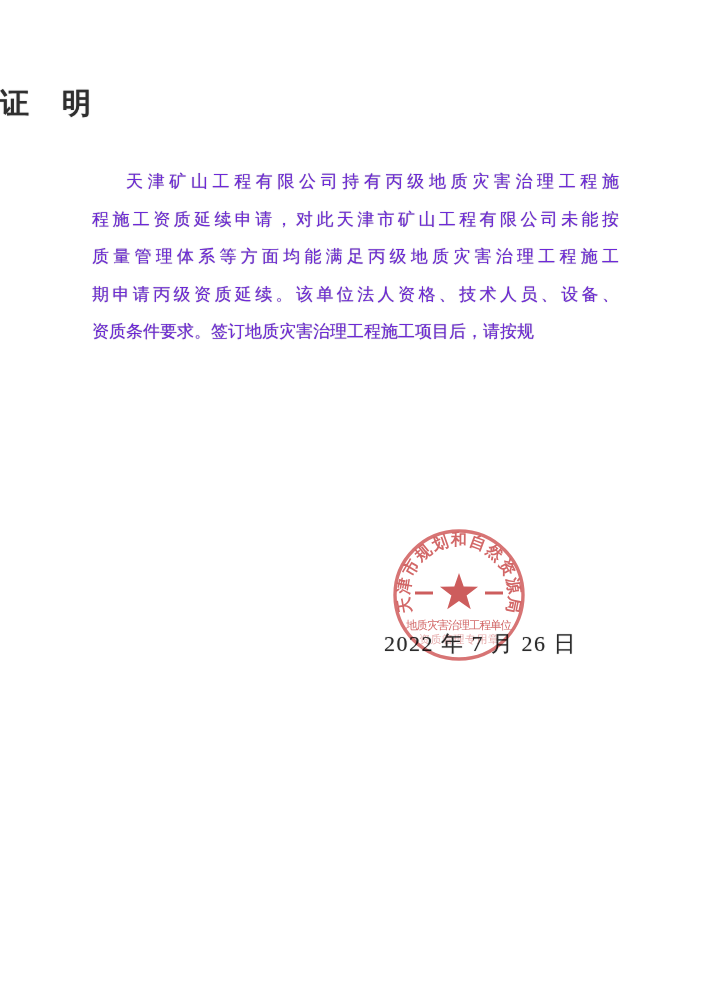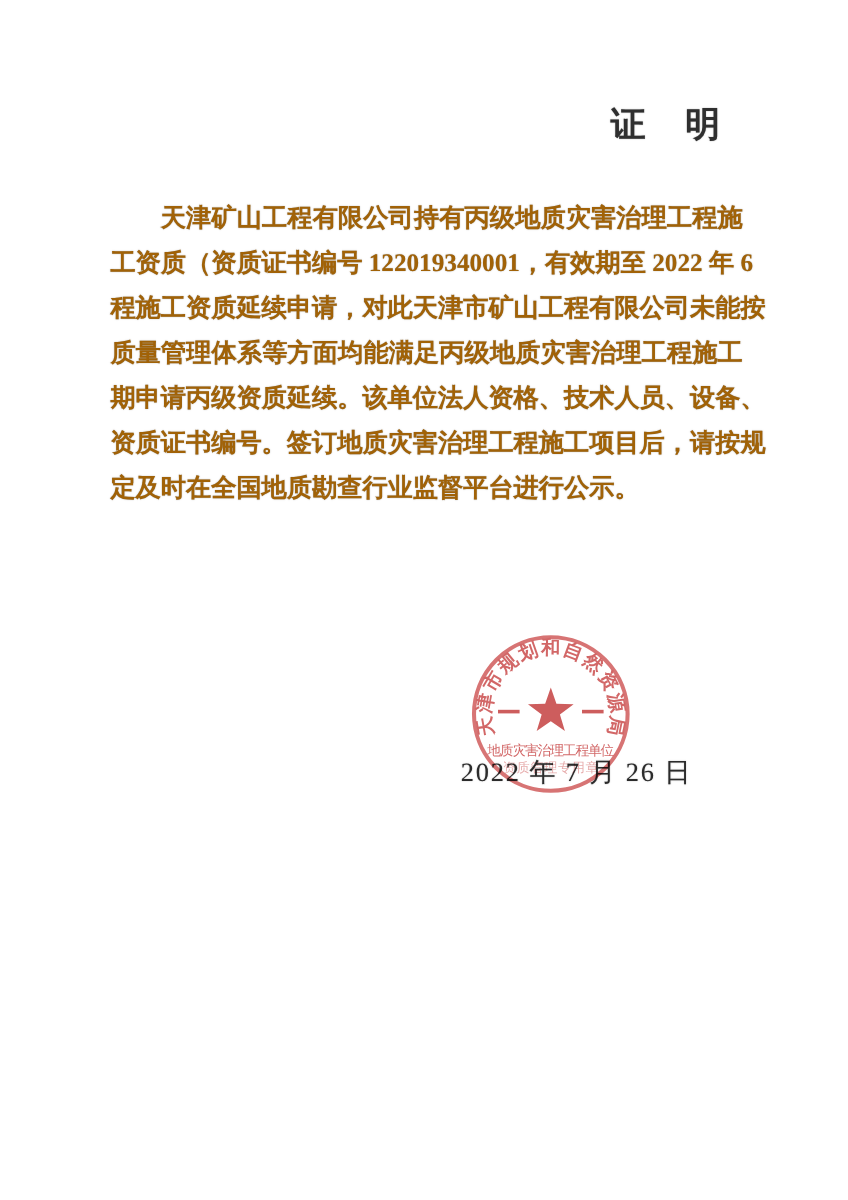--- a/index.html
+++ b/index.html
@@ -14,36 +14,35 @@
     background: #ffffff;
     overflow: hidden;
     font-family: "Liberation Serif", "DejaVu Serif", serif;
   }
   .title {
     position: absolute;
     top: 84px;
     left: 0;
     width: 602px;
     margin: 0;
-    text-align: right;
+    text-align: left;
     font-size: 29px;
     font-weight: bold;
     color: #2f2f2f;
     letter-spacing: 2px;
     text-shadow: 0 0 1px rgba(40,40,40,0.55);
   }
   .body {
     position: absolute;
     top: 163px;
     left: 92px;
     width: 527px;
-    color: #a16207;
-    font-size: 21px;
+    color: #6d28d9;
+    font-size: 17px;
     text-shadow: 0 0 1px rgba(50,50,50,0.5);
-    font-weight: bold;
   }
   .body-line {
     height: 37.5px;
     line-height: 37.5px;
     white-space: nowrap;
     text-align: justify;
     text-align-last: justify;
   }
   .body-line:first-child {
     text-indent: 2em;
@@ -104,26 +103,24 @@
 </style>
 </head>
 <body>
 
 <div class="page">
 
   <h1 class="title">证　明</h1>
 
   <div class="body">
       <div class="body-line">天津矿山工程有限公司持有丙级地质灾害治理工程施</div>
-      <div class="body-line">工资质（资质证书编号 122019340001，有效期至 2022 年 6</div>
       <div class="body-line">程施工资质延续申请，对此天津市矿山工程有限公司未能按</div>
       <div class="body-line">质量管理体系等方面均能满足丙级地质灾害治理工程施工</div>
       <div class="body-line">期申请丙级资质延续。该单位法人资格、技术人员、设备、</div>
-      <div class="body-line">资质证书编号。签订地质灾害治理工程施工项目后，请按规</div>
-      <div class="body-line">定及时在全国地质勘查行业监督平台进行公示。</div>
+      <div class="body-line">资质条件要求。签订地质灾害治理工程施工项目后，请按规</div>
     </div>
 
   <div class="date">2022 年 7 月 26 日</div>
 
   <svg class="seal" viewBox="-70 -70 140 140" xmlns="http://www.w3.org/2000/svg">
     <circle class="ring" cx="0" cy="0" r="64"></circle>
     <defs>
       <path id="seal-arc" d="M -47 17 A 50 50 0 1 1 47 17" fill="none"></path>
     </defs>
     <text class="arc-text">

